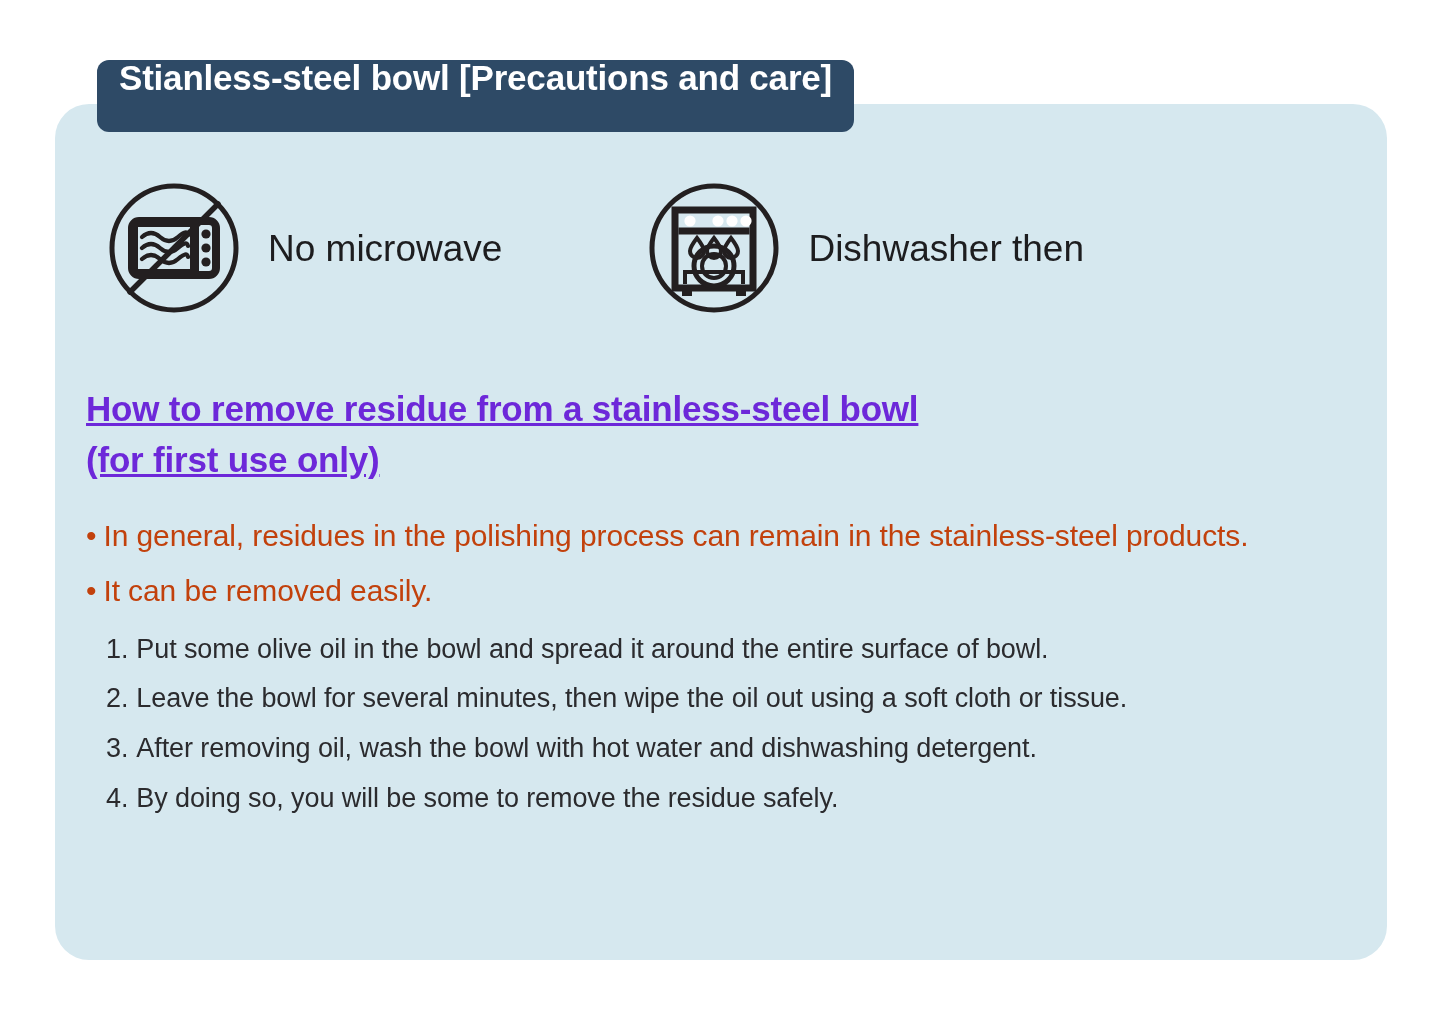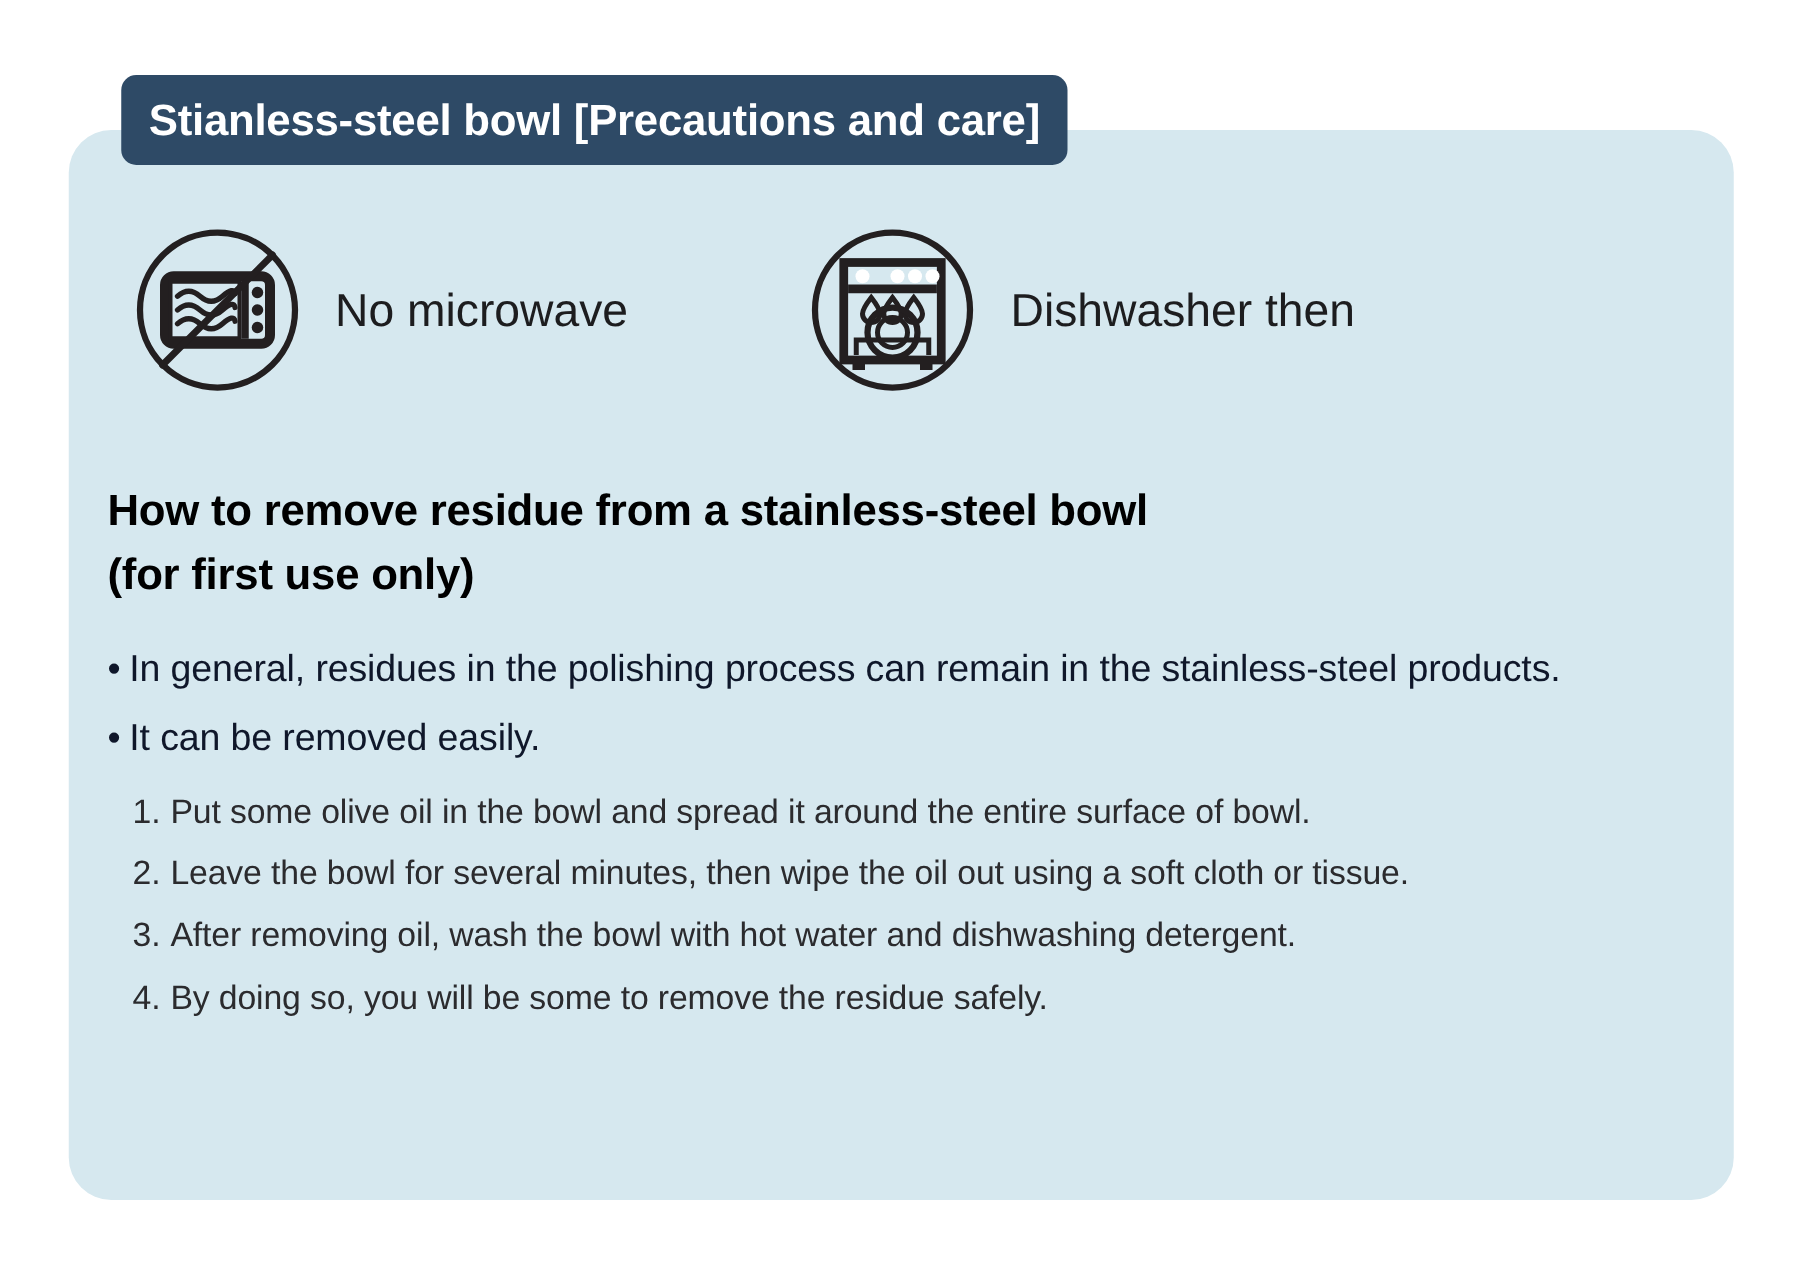--- a/index.html
+++ b/index.html
@@ -37,21 +37,20 @@
   
   .title-badge {
     position: absolute;
     left: 97px;
     top: 60px;
     height: 72px;
     padding: 0 22px 0 22px;
     background: #2e4a66;
     border-radius: 12px;
     display: flex;
-    align-items: center;
     box-sizing: border-box;
     z-index: 5;
   }
   .title-badge .title-text {
     color: #ffffff;
     font-size: 35px;
     font-weight: bold;
     letter-spacing: -0.2px;
     white-space: nowrap;
     line-height: 1;
@@ -89,32 +88,33 @@
   
   .body-block {
     position: absolute;
     left: 86px;
     top: 384px;
     width: 1290px;
   }
   .section-heading {
     font-size: 35px;
     font-weight: bold;
-    color: #000000;
+    color: #6d28d9;
     line-height: 1.45;
     letter-spacing: -0.2px;
+    text-decoration: underline;
   }
   .bullet-list {
     margin: 22px 0 0 0;
     padding: 0;
     list-style: none;
   }
   .bullet-list li {
     font-size: 30px;
-    color: #0f172a;
+    color: #c2410c;
     line-height: 1.85;
     letter-spacing: -0.1px;
     white-space: nowrap;
   }
   .bullet-list li .dot {
     margin-right: 7px;
   }
   .numbered-list {
     margin: 6px 0 0 0;
     padding: 0 0 0 20px;

